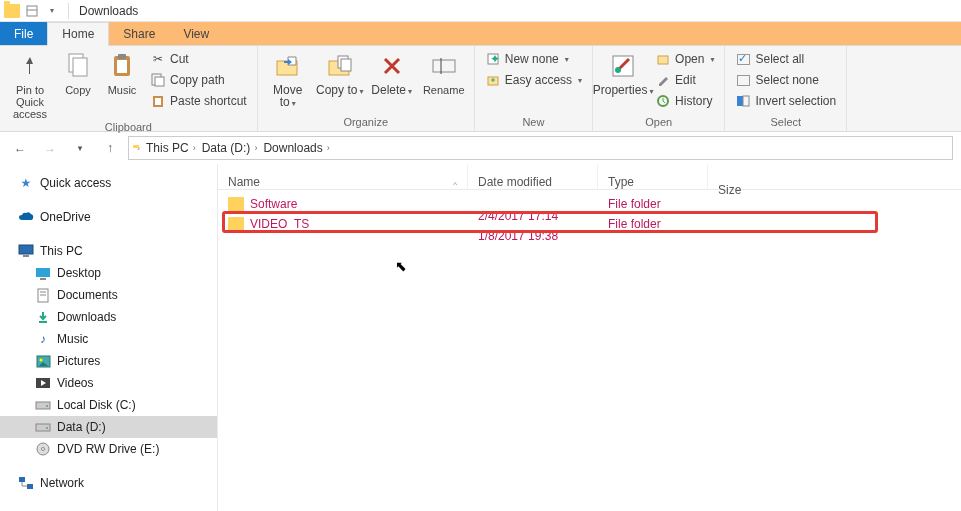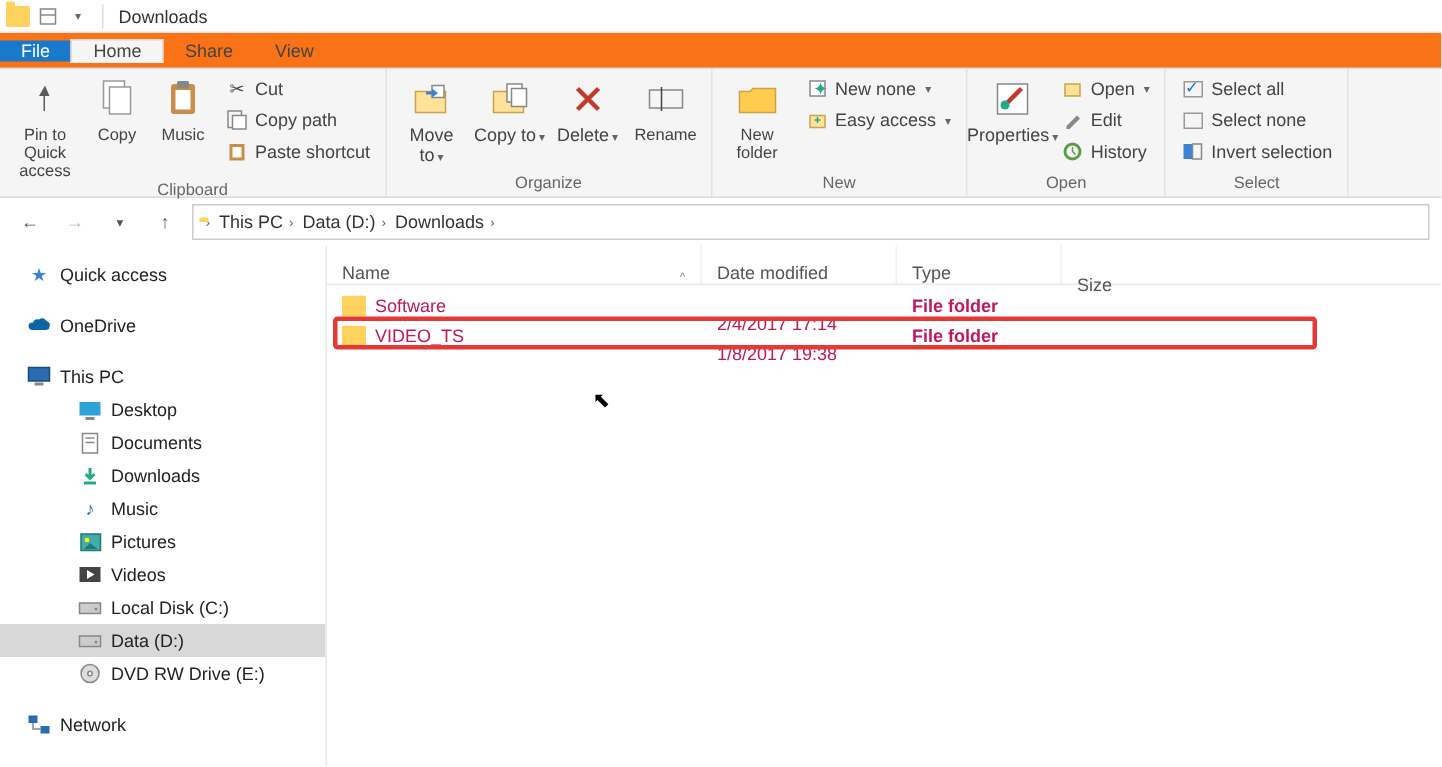--- a/index.html
+++ b/index.html
@@ -5,21 +5,21 @@
 * { margin:0; padding:0; box-sizing:border-box; font-family:"Segoe UI",Tahoma,sans-serif; font-size:12px; }
 body { background:#fff; color:#000; width:961px; height:511px; overflow:hidden; }
 
 
 .titlebar { display:flex; align-items:center; height:22px; background:#fff; border-bottom:1px solid #e5e5e5; padding:0 4px; }
 .titlebar .ic { width:16px; height:16px; margin-right:4px; display:flex; align-items:center; justify-content:center; }
 .titlebar .sep { width:1px; height:16px; background:#ddd; margin:0 4px; }
 .titlebar .title { margin-left:6px; color:#333; }
 
 
-.tabs { display:flex; height:24px; background:#f97316; border-bottom:1px solid #dadada;align-items:center; }
+.tabs { display:flex; height:24px; background:#fdba74; border-bottom:1px solid #dadada; }
 .tab { padding:0 14px; display:flex; align-items:center; color:#444; cursor:default; }
 .tab.file { background:#1979ca; color:#fff; }
 .tab.active { background:#f5f5f5; border:1px solid #dadada; border-bottom:1px solid #f5f5f5; margin-bottom:-1px; }
 
 
 .ribbon { display:flex; height:86px; background:#f5f5f5; border-bottom:1px solid #dadada; }
 .group { display:flex; flex-direction:column; border-right:1px solid #e3e3e3; padding:2px 6px 0 6px; }
 .group-body { display:flex; flex:1; align-items:flex-start; gap:4px; }
 .group-label { text-align:center; color:#666; font-size:11px; padding:1px 0 3px 0; }
 .bigbtn { display:flex; flex-direction:column; align-items:center; width:48px; padding-top:2px; cursor:default; }
@@ -35,36 +35,36 @@
 .navbtn { width:24px; height:24px; display:flex; align-items:center; justify-content:center; color:#555; cursor:default; }
 .navbtn.disabled { color:#bbb; }
 .addr { flex:1; display:flex; align-items:center; height:24px; border:1px solid #ccc; padding:0 4px; gap:2px; }
 .crumb { display:flex; align-items:center; gap:4px; color:#333; padding:0 2px; cursor:default; }
 .crumb .chev { font-size:9px; color:#666; }
 
 
 .main { display:flex; height:347px; }
 .sidebar { width:218px; border-right:1px solid #eaeaea; padding:8px 0; overflow:hidden; }
 .navitem { display:flex; align-items:center; gap:6px; padding:3px 8px 3px 18px; cursor:default; color:#222; }
-.navitem.child { padding-left:52px; }
+.navitem.child { padding-left:35px; }
 .navitem.sel { background:#d8d8d8; }
 .navitem .ic { width:16px; height:16px; display:flex; align-items:center; justify-content:center; flex:none; }
 .navgap { height:12px; }
 
 .content { flex:1; display:flex; flex-direction:column; }
 .colhead { display:flex; height:26px; border-bottom:1px solid #eaeaea; color:#555; }
 .ch { display:flex; align-items:flex-end; padding:0 10px; border-right:1px solid #f0f0f0; }
 .ch.name { width:250px; } .ch.date { width:130px; } .ch.type { width:110px; } .ch.size { width:80px;margin-top:33px; }
 .sortarr { margin-left:auto; font-size:8px; color:#888; }
 
 .rows { position:relative; padding-top:4px; }
 .row { display:flex; height:20px; align-items:center; cursor:default; }
 .cell { padding:0 10px; color:#be185d; overflow:hidden; white-space:nowrap; }
 .cell.name { width:250px; display:flex; align-items:center; gap:6px; }
-.cell.date { width:130px;margin-top:24px; } .cell.type { width:110px;font-weight:bold; } .cell.size { width:80px; }
+.cell.date { width:130px;margin-top:24px; } .cell.type { width:110px; } .cell.size { width:80px; }
 .fic { width:16px; height:14px; background:#ffd25e; border-radius:1px; position:relative; flex:none; }
 .fic::before { content:""; position:absolute; top:-3px; left:0; width:6px; height:3px; background:#ffd25e; border-radius:1px 1px 0 0; }
 .hl { position:absolute; border:3px solid #e53935; border-radius:3px; pointer-events:none; }
 
 .cursor { position:absolute; left:395px; top:258px; font-size:14px; color:#000; pointer-events:none; }
 
 
 .svg { display:block; }
 .checkbox { width:13px; height:11px; border:1px solid #999; position:relative; }
 .checkbox.checked::after { content:"✓"; position:absolute; top:-3px; left:0; font-size:11px; color:#1979ca; }
@@ -191,28 +191,20 @@
             </svg>
           </span>
         <span class="lbl">Rename</span>
       </div>
     </div>
     <div class="group-label">Organize</div>
   </div>
 
   <div class="group">
     <div class="group-body">
-      <div class="bigbtn">
-        <span class="ic">
-            <svg width="30" height="26">
-              <path d="M3 8 L10 8 L12 6 L27 6 L27 22 L3 22 Z" fill="#ffcc4d" stroke="#caa24a"></path>
-            </svg>
-          </span>
-        <span class="lbl">New folder</span>
-      </div>
       <div class="smallcol">
         <div class="smallbtn">
             <span class="ic">
               <svg width="14" height="14">
                 <rect x="2" y="2" width="10" height="10" fill="#fff" stroke="#888"></rect>
                 <text x="4" y="11" font-size="10" fill="#2a8">✦</text>
               </svg>
             </span>
             <span>New none</span>
             <span class="drop">▾</span>

